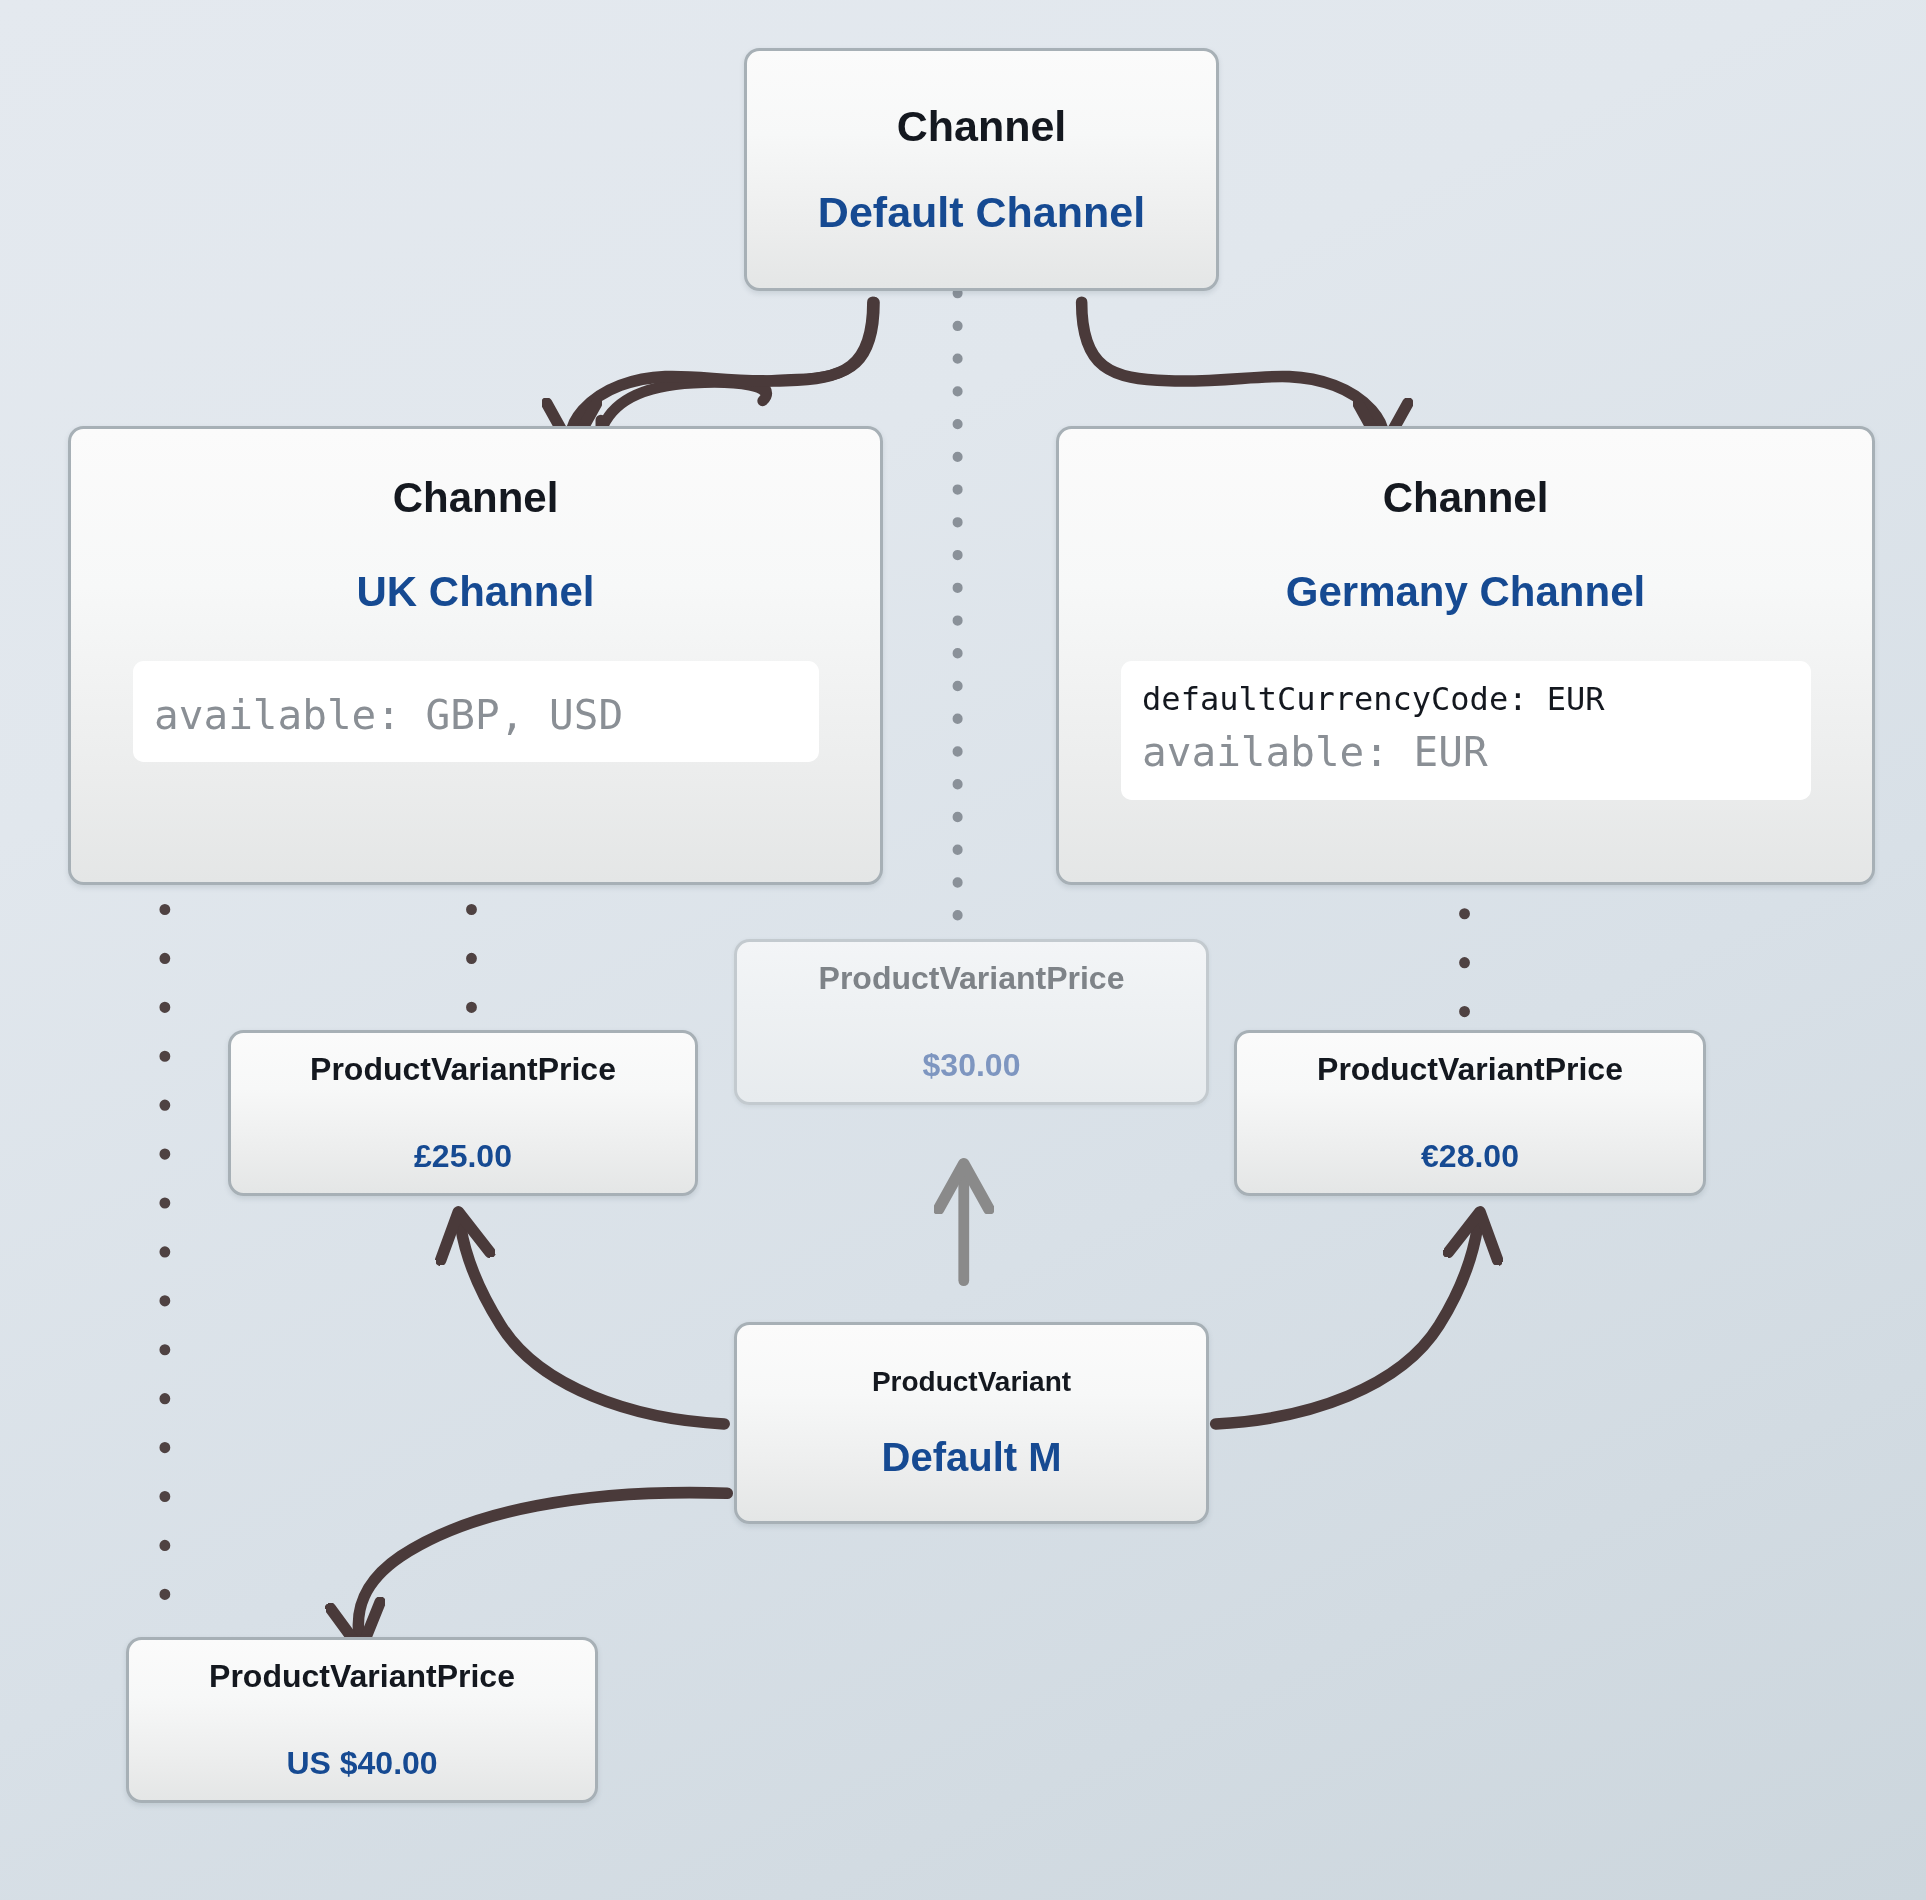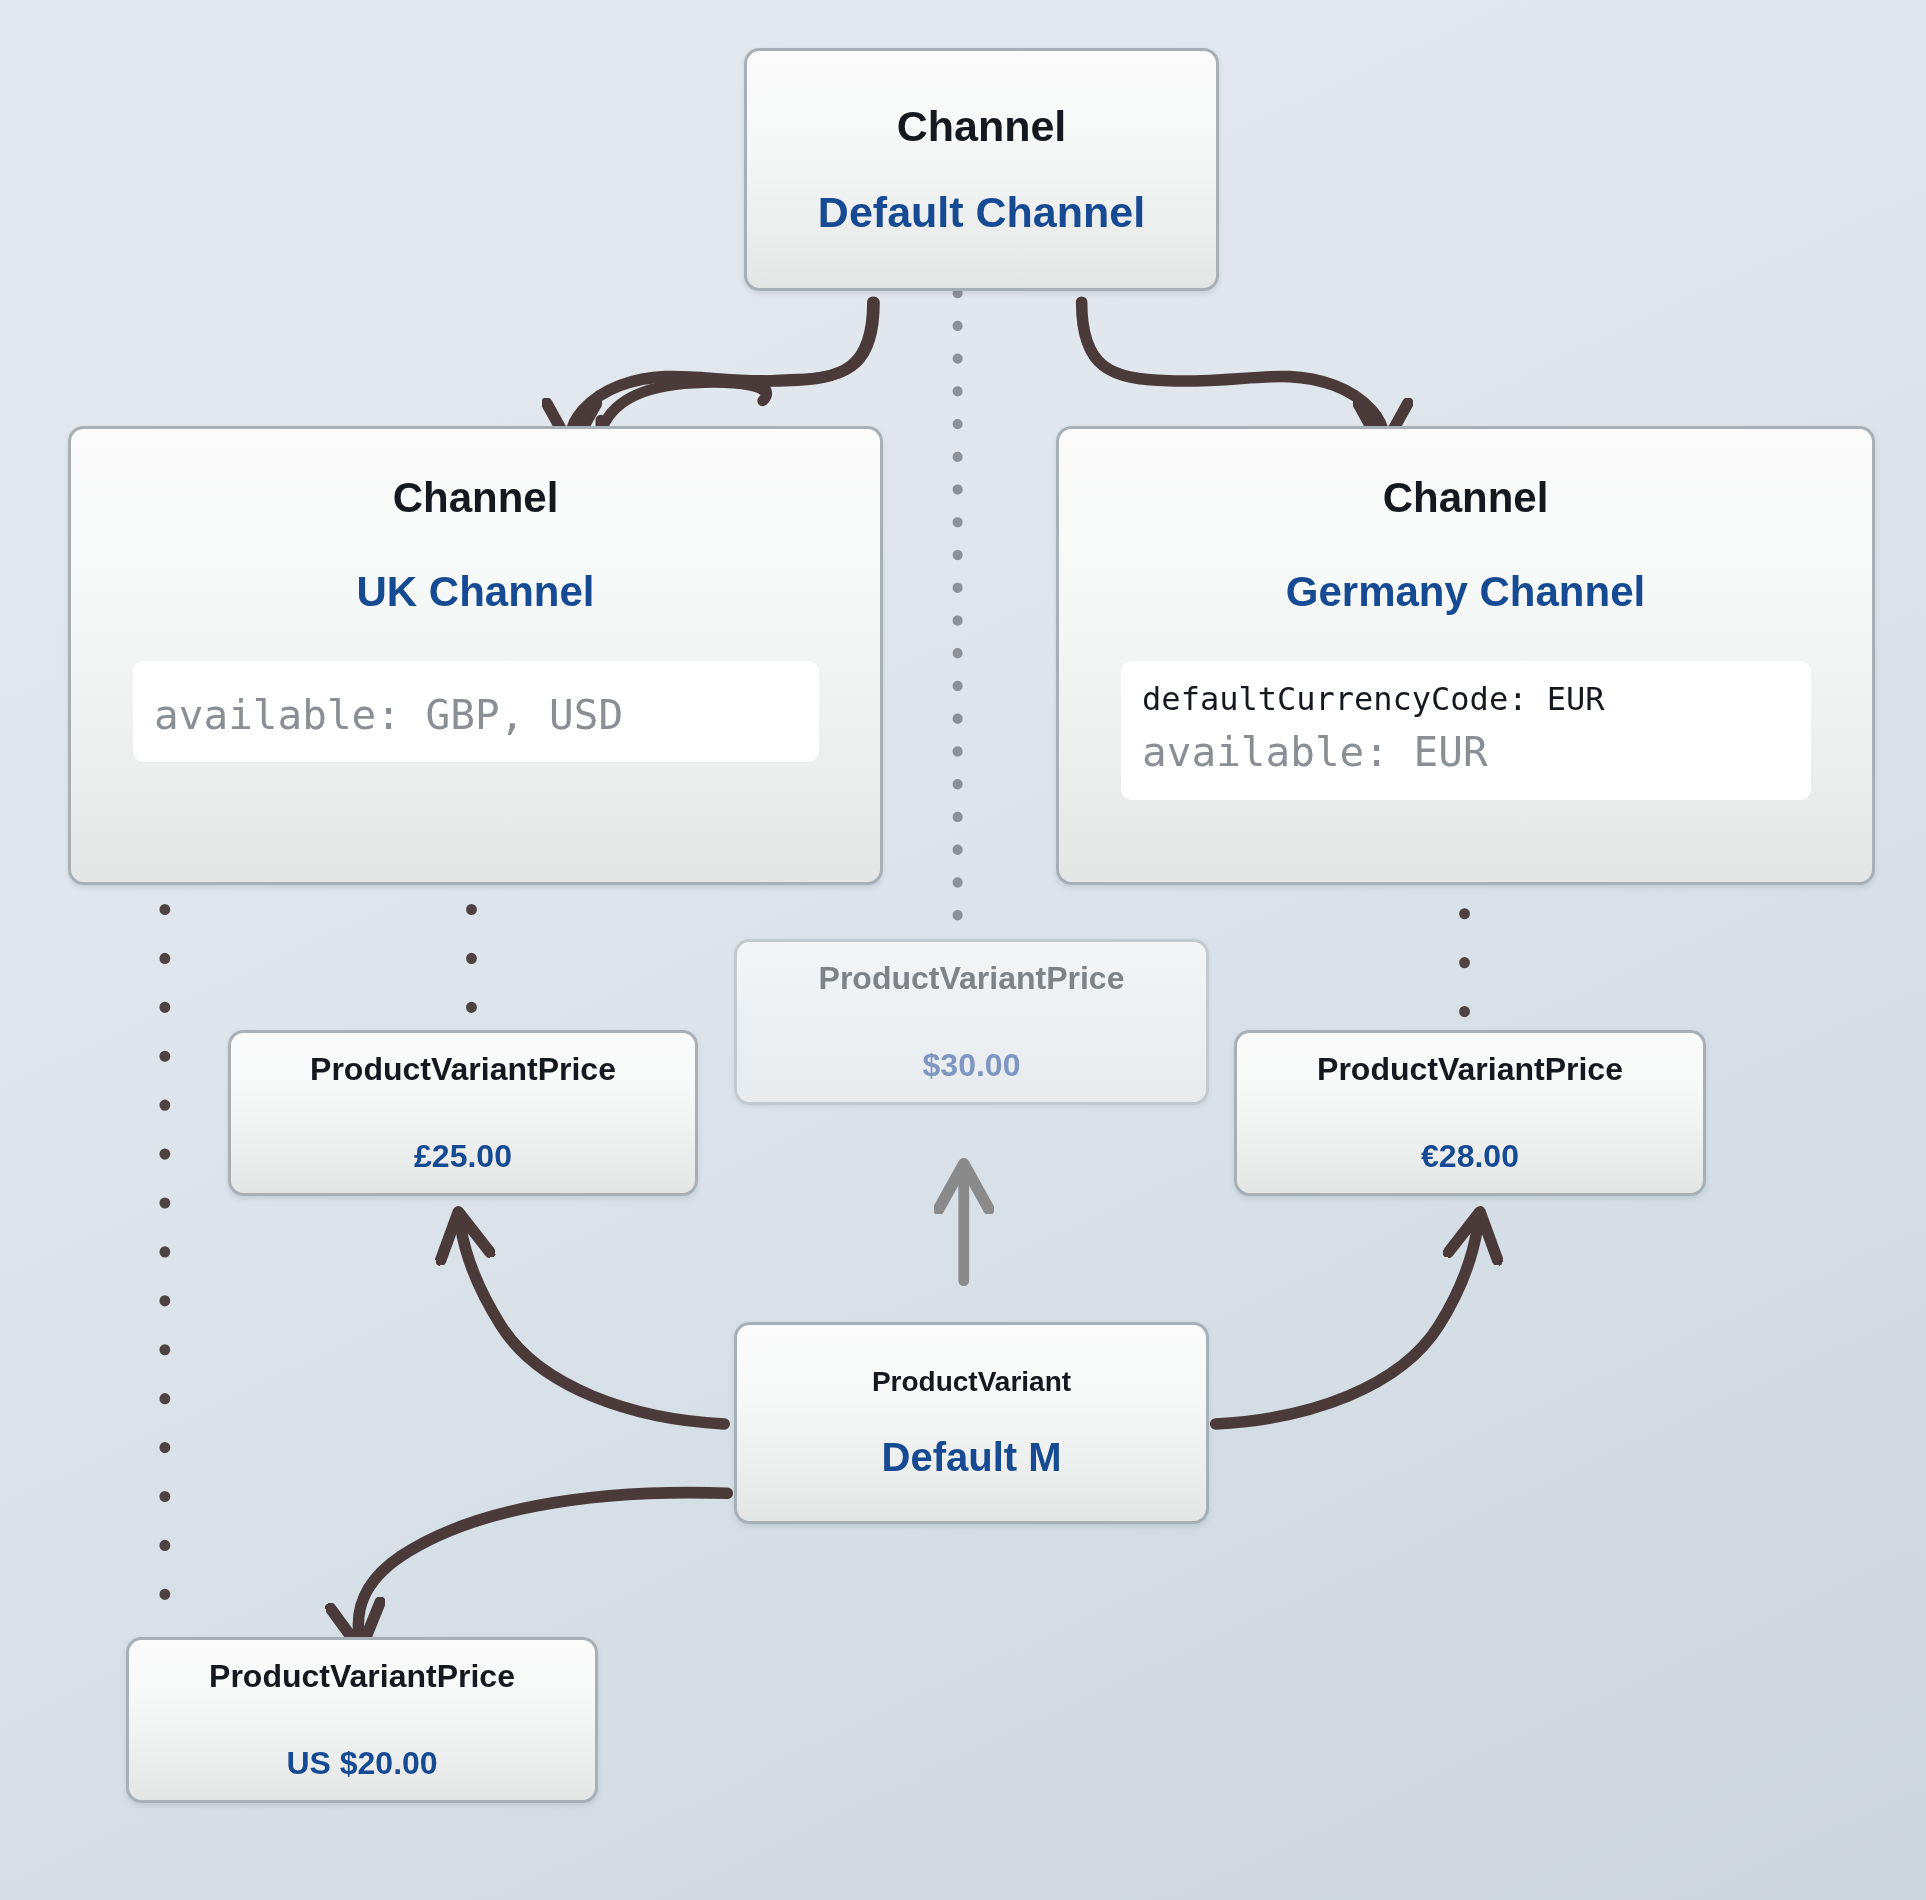--- a/index.html
+++ b/index.html
@@ -182,21 +182,21 @@
     <div class="name">$30.00</div>
   </div>
 
   <div class="node price-node" id="node-price-eur">
     <div class="type">ProductVariantPrice</div>
     <div class="name">€28.00</div>
   </div>
 
   <div class="node price-node" id="node-price-us">
     <div class="type">ProductVariantPrice</div>
-    <div class="name">US $20.00</div>
+    <div class="name">US $40.00</div>
   </div>
 
   <div class="node" id="node-product-variant">
     <div class="type">ProductVariant</div>
     <div class="name">Default M</div>
   </div>
 
 </div>
 
 

